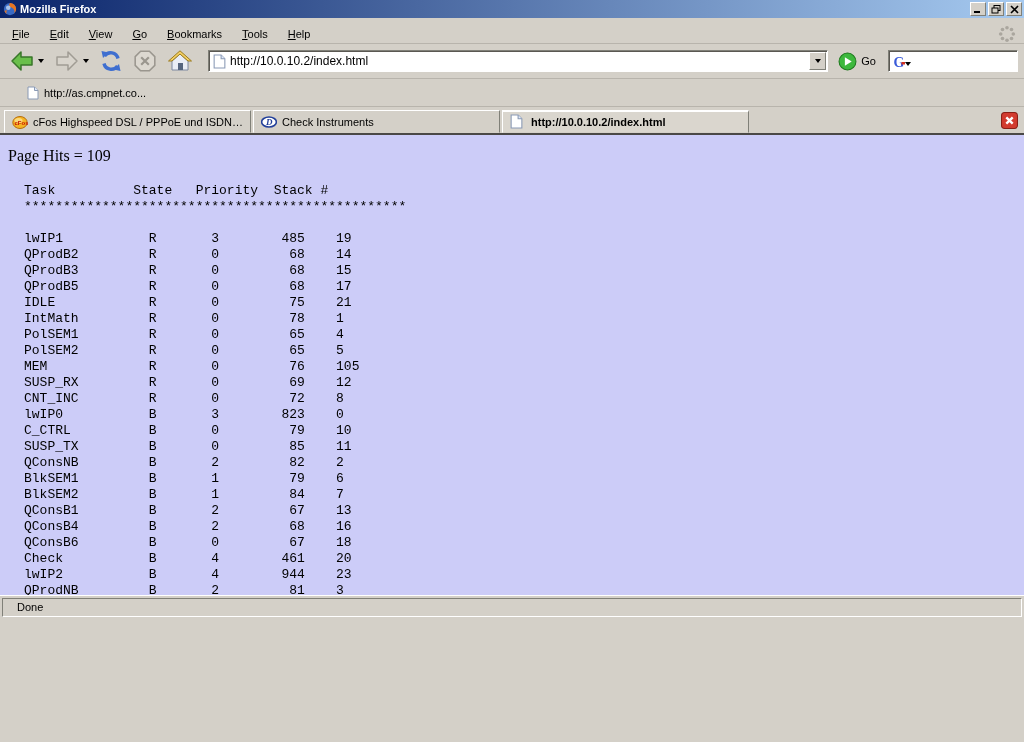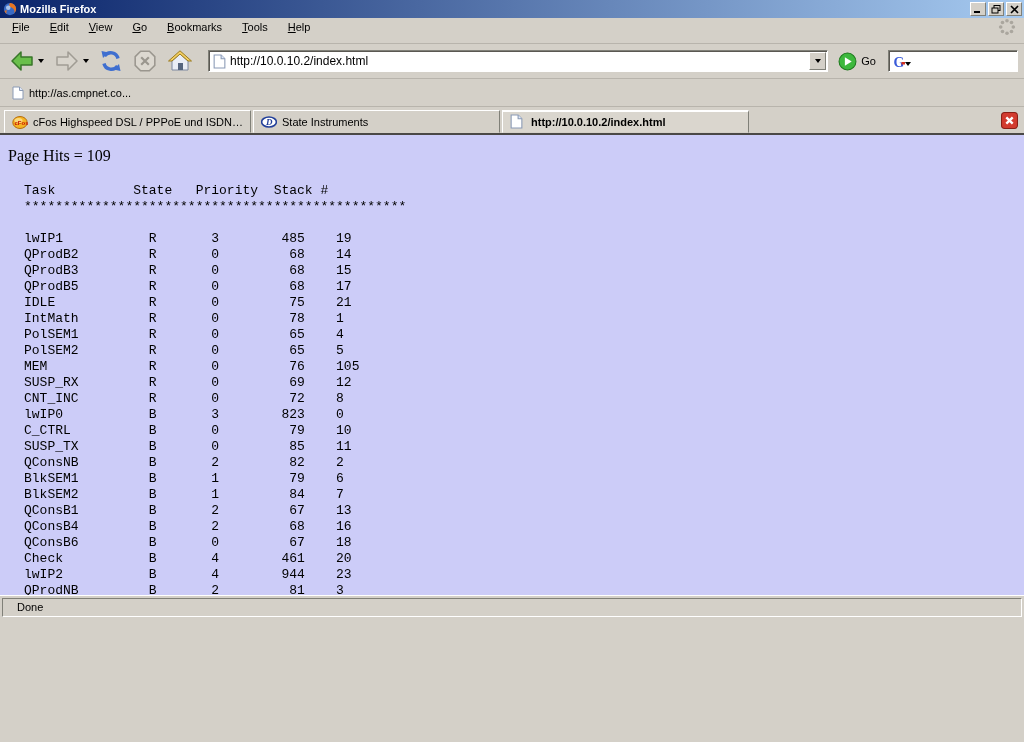--- a/index.html
+++ b/index.html
@@ -17,21 +17,21 @@
     display:flex;align-items:center;padding:0 2px;flex:none;}
   .titlebar .ficon{width:14px;height:14px;margin:0 3px 0 1px;flex:none;}
   .title-text{color:#fff;font-weight:bold;font-size:11px;flex:1;white-space:nowrap;}
   .winbtns{display:flex;gap:2px;align-items:center;}
   .winbtn{width:16px;height:14px;background:var(--chrome);
     border:1px solid;border-color:#fff var(--chrome-dark) var(--chrome-dark) #fff;
     display:flex;align-items:center;justify-content:center;padding:0;}
   .winbtn svg{display:block;}
 
   
-  .menubar{height:26px;background:var(--chrome);display:flex;align-items:flex-start;
+  .menubar{height:26px;background:var(--chrome);display:flex;align-items:flex-end;
     padding:0 4px;border-bottom:1px solid #b8b4ac;flex:none;}
   .menu-item{padding:3px 8px;margin-right:4px;cursor:default;}
   .menu-item u{text-decoration:underline;}
   .menubar .spacer{flex:1;}
   .throbber{width:18px;height:18px;margin-right:4px;}
 
   .navbar{height:35px;background:var(--chrome);display:flex;align-items:center;
     padding:0 6px;gap:4px;border-bottom:1px solid #b8b4ac;flex:none;}
   .navbtn{display:flex;align-items:center;gap:2px;padding:2px;border:1px solid transparent;}
   .caret{width:0;height:0;border-left:3px solid transparent;border-right:3px solid transparent;
@@ -48,21 +48,21 @@
   .go-wrap{display:flex;align-items:center;gap:4px;margin-right:8px;}
   .searchbox{width:130px;height:22px;background:#fff;
     border:1px solid;border-color:var(--chrome-dark) #fff #fff var(--chrome-dark);
     box-shadow:inset 1px 1px 0 #5a5852;
     display:flex;align-items:center;padding:0 3px;}
   .searchbox input{flex:1;border:none;outline:none;background:transparent;min-width:10px;}
   .mini-caret{width:0;height:0;border-left:3px solid transparent;border-right:3px solid transparent;
     border-top:4px solid #000;margin:6px 2px 0 -2px;}
 
   .bookmarksbar{height:28px;background:var(--chrome);display:flex;align-items:center;
-    padding:0 6px;border-bottom:1px solid #b8b4ac;flex:none;}
+    padding:0 21px;border-bottom:1px solid #b8b4ac;flex:none;}
   .bookmark-item{display:flex;align-items:center;gap:5px;padding:3px 6px;}
 
   
   .tabbar{height:28px;background:var(--chrome);display:flex;align-items:flex-end;
     padding:3px 4px 0 4px;border-bottom:2px solid #4a4846;flex:none;}
   .tab{width:247px;height:23px;display:flex;align-items:center;gap:5px;padding:0 7px;
     background:var(--chrome);border:1px solid;margin-right:2px;
     border-color:#fff var(--chrome-dark) var(--chrome) #fff;overflow:hidden;white-space:nowrap;}
   .tab .tab-label{overflow:hidden;text-overflow:ellipsis;}
   .tab.active{background:#dad6ce;font-weight:bold;border-top:2px solid #fff;}
@@ -226,21 +226,21 @@
               <ellipse cx="6.5" cy="6.5" rx="4" ry="2.6" fill="#fbd97a"></ellipse>
               <text x="2.5" y="11" font-size="6" font-weight="bold" fill="#c41republic00" style="fill:#c41200" font-family="sans-serif">cFos</text>
             </svg></span>
           <span class="tab-label">cFos Highspeed DSL / PPPoE und ISDN CAP...</span>
         </div>
         <div class="tab">
           <span class="ticon"><svg width="16" height="16" viewBox="0 0 16 16">
               <ellipse cx="8" cy="8" rx="7.4" ry="5" fill="#fff" stroke="#23409a" stroke-width="1.6"></ellipse>
               <text x="5" y="11.2" font-size="9" font-style="italic" font-weight="bold" fill="#23409a" font-family="serif">D</text>
             </svg></span>
-          <span class="tab-label">State Instruments</span>
+          <span class="tab-label">Check Instruments</span>
         </div>
         <div class="tab active">
           <span class="ticon"><svg width="13" height="15" viewBox="0 0 12 14">
               <path d="M1 1 h6.5 L11 4.5 V13 H1 Z" fill="#fff" stroke="#8a9ab5"></path>
               <path d="M7.5 1 V4.5 H11" fill="#dfe8fa" stroke="#8a9ab5"></path>
             </svg></span>
           <span class="tab-label">http://10.0.10.2/index.html</span>
         </div>
       </span>
     <span class="spacer"></span>

